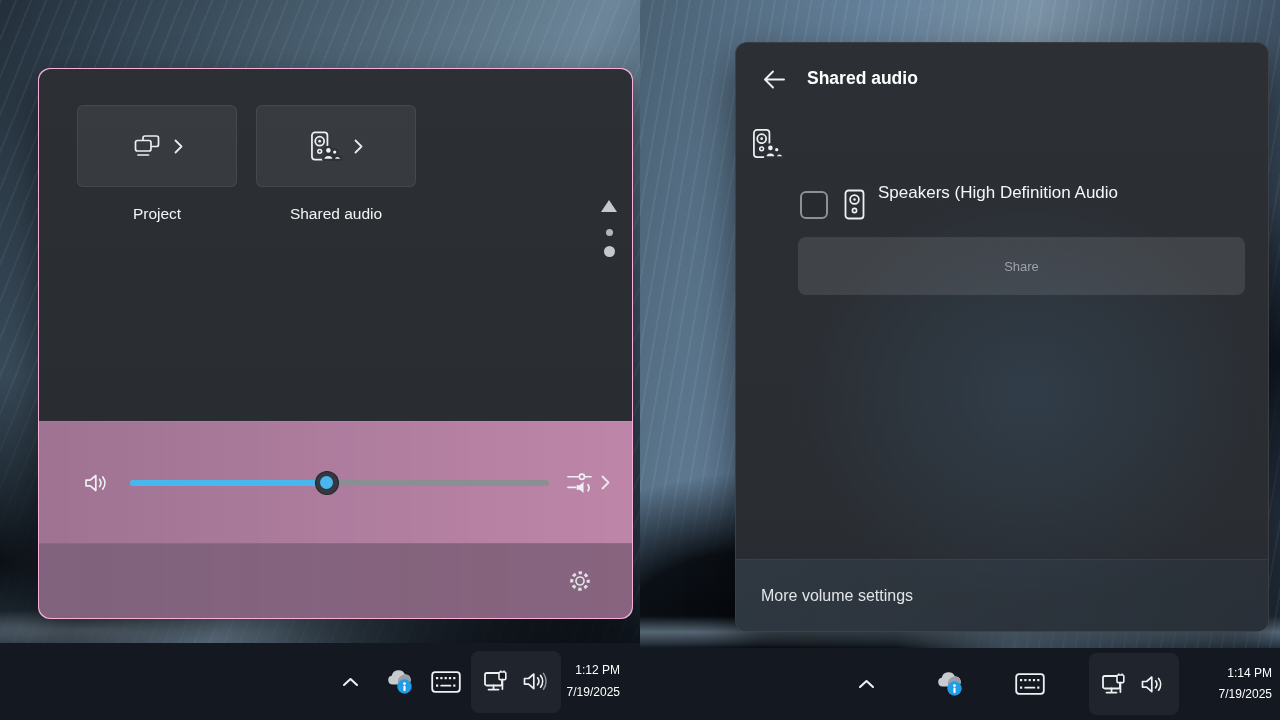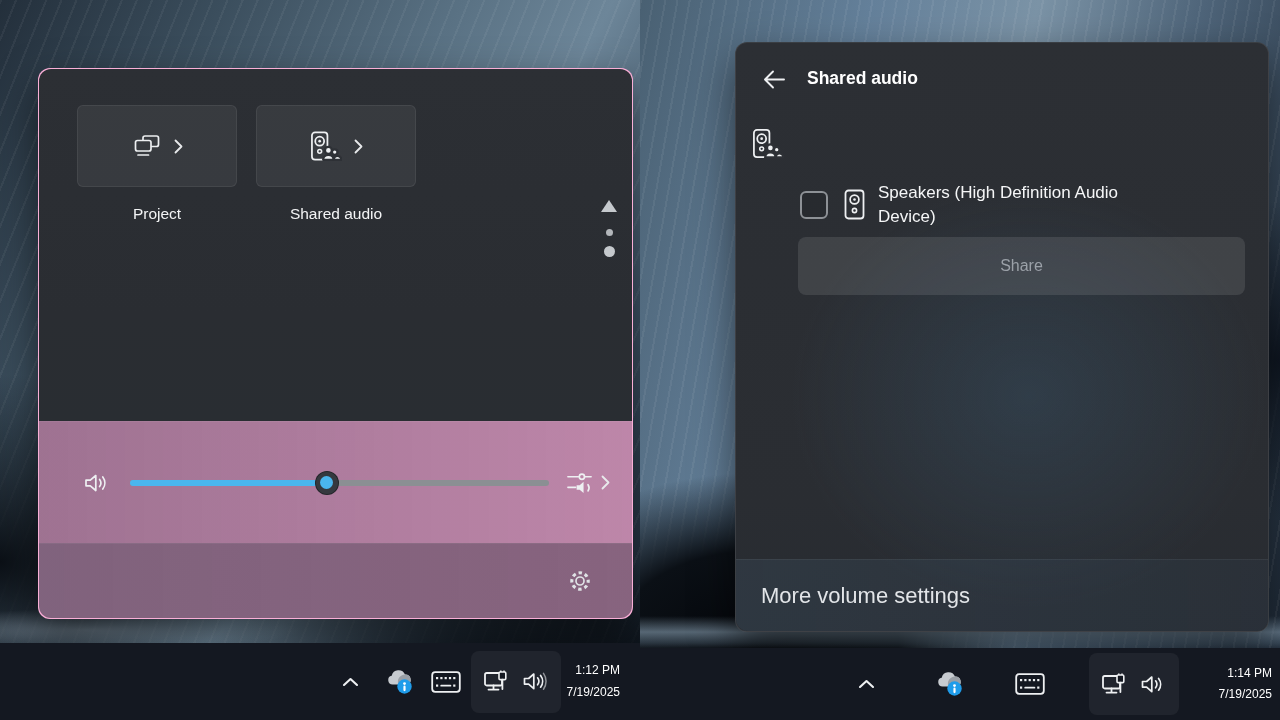--- a/index.html
+++ b/index.html
@@ -75,26 +75,26 @@
   .sa-back{position:absolute;left:24px;top:24px;display:flex;padding:2px;border-radius:4px;}
   .sa-title{position:absolute;left:71px;top:25px;font-size:17.5px;font-weight:600;color:#fff;}
   .sa-heading-icon{position:absolute;left:15px;top:83px;display:flex;}
   .sa-heading{position:absolute;left:70px;top:91px;font-size:17px;font-weight:700;color:#fff;}
   .sa-checkbox{position:absolute;left:64px;top:148px;width:28px;height:28px;box-sizing:border-box;
     border:2px solid #8d9196;border-radius:6px;background:rgba(0,0,0,0.08);}
   .sa-dev-icon{position:absolute;left:108px;top:146px;display:flex;}
   .sa-dev-label{position:absolute;left:142px;top:138px;width:350px;font-size:17px;line-height:23.5px;color:#f5f6f7;}
   .sa-share{position:absolute;left:62px;top:194px;width:447px;height:58px;border-radius:8px;
     background:rgba(255,255,255,0.10);display:flex;align-items:center;justify-content:center;
-    font-size:16px;color:#9ba1a8;}
+    font-size:13px;color:#9ba1a8;}
   .sa-footer{position:absolute;left:0;right:0;top:516px;bottom:0;border-radius:0 0 12px 12px;
     border-top:1px solid rgba(255,255,255,0.055);
     background:linear-gradient(90deg, rgba(86,120,148,0.16), rgba(60,86,110,0.12));
     display:flex;align-items:center;padding-left:25px;box-sizing:border-box;}
-  .sa-footer-text{font-size:22px;color:#e2e5e8;}
+  .sa-footer-text{font-size:16px;color:#e2e5e8;}
 
   
   .taskbar{position:absolute;left:0;right:0;bottom:0;background:#141821;
     display:flex;align-items:center;justify-content:flex-end;}
   .left .taskbar{top:643px;}
   .right .taskbar{top:648px;}
   .tray{display:flex;align-items:center;height:100%;}
   .tray-btn{display:flex;align-items:center;justify-content:center;width:32px;height:34px;border-radius:4px;}
   .tray-group{display:flex;align-items:center;justify-content:center;gap:11px;width:90px;height:62px;
     border-radius:8px;background:rgba(255,255,255,0.055);}
@@ -306,21 +306,20 @@
       <div class="sa-dev-icon">
         <svg width="21" height="31" viewBox="0 0 21 31">
           <rect x="1.5" y="1.5" width="18" height="28" rx="3" fill="none" stroke="#eef0f2" stroke-width="1.8"></rect>
           <circle cx="10.5" cy="10.5" r="4.4" fill="none" stroke="#eef0f2" stroke-width="1.7"></circle>
           <circle cx="10.5" cy="10.5" r="1.3" fill="#eef0f2"></circle>
           <circle cx="10.5" cy="21.5" r="2.1" fill="none" stroke="#eef0f2" stroke-width="1.6"></circle>
         </svg>
       </div>
       <div class="sa-dev-label">
         <span style="display:block">Speakers (High Definition Audio</span>
-        <span style="display:block">Device)</span>
       </div>
 
       <div class="sa-share" aria-disabled="true">Share</div>
 
       <div class="sa-footer">
         <span class="sa-footer-text">More volume settings</span>
       </div>
     </div>
 
     <div class="taskbar">

